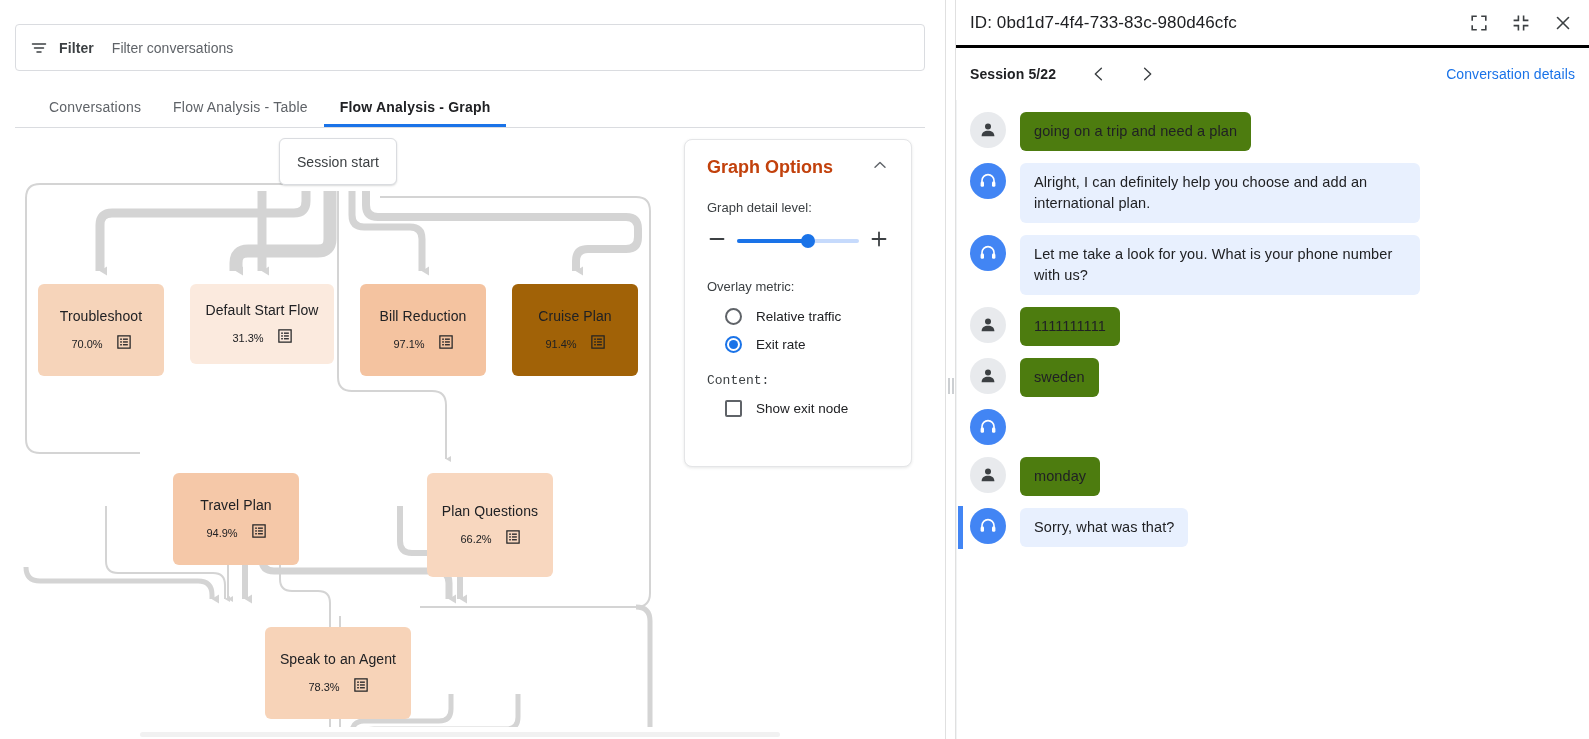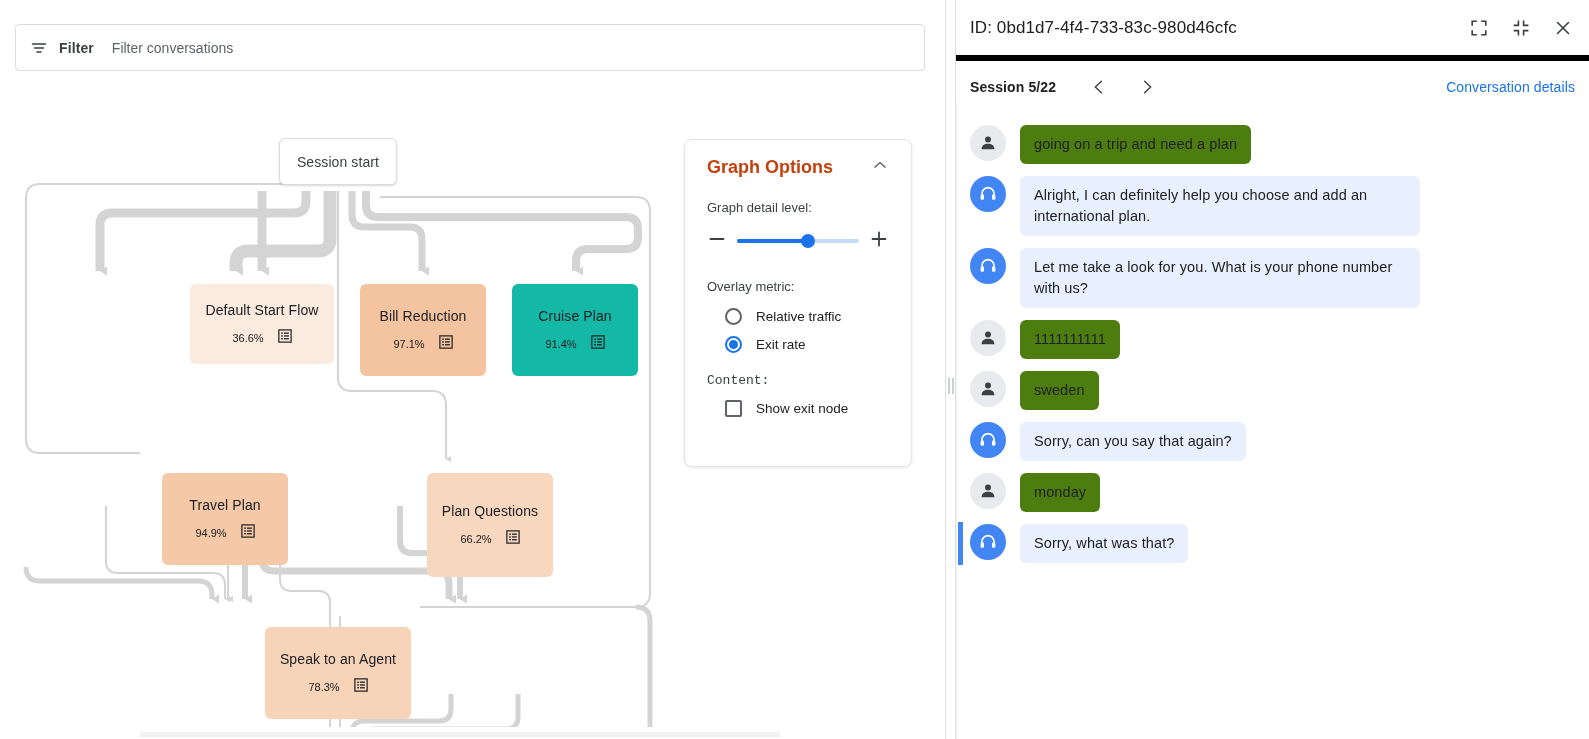--- a/index.html
+++ b/index.html
@@ -171,22 +171,22 @@
   #divider .grip i { display: block; width: 1px; height: 16px; background: #9aa0a6; }
 
   
   #right-pane {
     position: absolute; left: 956px; top: 0;
     width: 633px; height: 739px;
     background: #fff;
   }
   .rp-header {
     position: relative;
-    height: 61px;
-    border-bottom: 6px solid #000000;
+    height: 48px;
+    border-bottom: 3px solid #000000;
     display: flex; align-items: center;
     padding: 0 14px 0 14px;
   }
   .rp-id { font-size: 17px; color: #202124; letter-spacing: .1px; }
   .rp-actions { margin-left: auto; display: flex; align-items: center; gap: 18px; }
   .icon-btn {
     width: 24px; height: 24px; display:flex; align-items:center; justify-content:center;
     cursor: pointer;
   }
   .rp-subheader {
@@ -251,20 +251,25 @@
             <line x1="2.5" y1="5" x2="15.5" y2="5"></line>
             <line x1="4.5" y1="9" x2="13.5" y2="9"></line>
             <line x1="7" y1="13" x2="11" y2="13"></line>
           </g>
         </svg>
       </span>
       <span class="filter-label">Filter</span>
       <span class="filter-placeholder">Filter conversations</span>
     </div>
 
+    <div class="tabs">
+      <div class="tab">Conversations</div>
+      <div class="tab">Flow Analysis - Table</div>
+      <div class="tab active">Flow Analysis - Graph</div>
+    </div>
 
     <div id="graph-canvas">
 
       <svg id="edges" viewBox="0 0 945 598">
         <defs>
           <marker id="ah" markerWidth="10" markerHeight="8" refX="5" refY="7.2" orient="auto" markerUnits="userSpaceOnUse">
             <path d="M0.5,0 L9.5,0 L5,7.6 Z" fill="#d4d4d4"></path>
           </marker>
           <marker id="ahs" markerWidth="7" markerHeight="6" refX="3.5" refY="5.4" orient="auto" markerUnits="userSpaceOnUse">
             <path d="M0.4,0 L6.6,0 L3.5,5.6 Z" fill="#d4d4d4"></path>
@@ -308,25 +313,44 @@
           <path d="M518,565 L518,588 Q518,600 506,600 L374,600 Q362,600 362,610 L362,612" stroke-width="5" marker-end="url(#ah)"></path>
 
           <path d="M636,478 Q650,478 650,492 L650,600 Q650,612 638,612 L386,612 Q374,612 374,608 L374,612" stroke-width="5" marker-end="url(#ah)"></path>
         </g>
       </svg>
 
       <div class="node start" style="left:279px; top:9px; width:118px; height:47px;">
         <div class="node-title">Session start</div>
       </div>
 
+      <div class="node" style="left:38px; top:155px; width:126px; height:92px; background:#f6d4ba;">
+        <div class="node-title">Troubleshoot</div>
+        <div class="node-meta">
+          <span class="node-pct">70.0%</span>
+          <span class="node-listicon">
+            <svg width="14" height="14" viewBox="0 0 16 16">
+              <rect x="1" y="1" width="14" height="14" fill="none" stroke="#202124" stroke-width="1.4"></rect>
+              <g fill="#202124">
+                  <rect x="3.6" y="4" width="2" height="1.5"></rect>
+                  <rect x="3.6" y="7.2" width="2" height="1.5"></rect>
+                  <rect x="3.6" y="10.4" width="2" height="1.5"></rect>
+              <rect x="6.8" y="4" width="5.6" height="1.5"></rect>
+                  <rect x="6.8" y="7.2" width="5.6" height="1.5"></rect>
+                  <rect x="6.8" y="10.4" width="5.6" height="1.5"></rect>
+                </g>
+            </svg>
+          </span>
+        </div>
+      </div>
 
       <div class="node" style="left:190px; top:155px; width:144px; height:80px; background:#fbeade;">
         <div class="node-title">Default Start Flow</div>
         <div class="node-meta">
-          <span class="node-pct">36.6%</span>
+          <span class="node-pct">31.3%</span>
           <span class="node-listicon">
             <svg width="14" height="14" viewBox="0 0 16 16">
               <rect x="1" y="1" width="14" height="14" fill="none" stroke="#202124" stroke-width="1.4"></rect>
               <g fill="#202124">
                   <rect x="3.6" y="4" width="2" height="1.5"></rect>
                   <rect x="3.6" y="7.2" width="2" height="1.5"></rect>
                   <rect x="3.6" y="10.4" width="2" height="1.5"></rect>
               <rect x="6.8" y="4" width="5.6" height="1.5"></rect>
                   <rect x="6.8" y="7.2" width="5.6" height="1.5"></rect>
                   <rect x="6.8" y="10.4" width="5.6" height="1.5"></rect>
@@ -349,41 +373,41 @@
                   <rect x="3.6" y="10.4" width="2" height="1.5"></rect>
               <rect x="6.8" y="4" width="5.6" height="1.5"></rect>
                   <rect x="6.8" y="7.2" width="5.6" height="1.5"></rect>
                   <rect x="6.8" y="10.4" width="5.6" height="1.5"></rect>
                 </g>
             </svg>
           </span>
         </div>
       </div>
 
-      <div class="node" style="left:512px; top:155px; width:126px; height:92px; background:#14b8a6;">
+      <div class="node" style="left:512px; top:155px; width:126px; height:92px; background:#a16207;">
         <div class="node-title">Cruise Plan</div>
         <div class="node-meta">
           <span class="node-pct">91.4%</span>
           <span class="node-listicon">
             <svg width="14" height="14" viewBox="0 0 16 16">
               <rect x="1" y="1" width="14" height="14" fill="none" stroke="#202124" stroke-width="1.4"></rect>
               <g fill="#202124">
                   <rect x="3.6" y="4" width="2" height="1.5"></rect>
                   <rect x="3.6" y="7.2" width="2" height="1.5"></rect>
                   <rect x="3.6" y="10.4" width="2" height="1.5"></rect>
               <rect x="6.8" y="4" width="5.6" height="1.5"></rect>
                   <rect x="6.8" y="7.2" width="5.6" height="1.5"></rect>
                   <rect x="6.8" y="10.4" width="5.6" height="1.5"></rect>
                 </g>
             </svg>
           </span>
         </div>
       </div>
 
-      <div class="node" style="left:162px; top:344px; width:126px; height:92px; background:#f5c8a8;">
+      <div class="node" style="left:173px; top:344px; width:126px; height:92px; background:#f5c8a8;">
         <div class="node-title">Travel Plan</div>
         <div class="node-meta">
           <span class="node-pct">94.9%</span>
           <span class="node-listicon">
             <svg width="14" height="14" viewBox="0 0 16 16">
               <rect x="1" y="1" width="14" height="14" fill="none" stroke="#202124" stroke-width="1.4"></rect>
               <g fill="#202124">
                   <rect x="3.6" y="4" width="2" height="1.5"></rect>
                   <rect x="3.6" y="7.2" width="2" height="1.5"></rect>
                   <rect x="3.6" y="10.4" width="2" height="1.5"></rect>
@@ -620,21 +644,20 @@
       <div class="msg agent">
         <span class="avatar">
           <svg width="20" height="20" viewBox="0 0 20 20">
               <g fill="none" stroke="#fff" stroke-width="1.6">
             <path d="M4,11 L4,9.6 A6,6 0 0 1 16,9.6 L16,11"></path>
             <rect x="2.6" y="10.6" width="3.4" height="5.2" rx="1.3" fill="#fff" stroke="none"></rect>
             <rect x="14" y="10.6" width="3.4" height="5.2" rx="1.3" fill="#fff" stroke="none"></rect>
           </g>
             </svg>
         </span>
-        <span class="bubble">Sorry, can you say that again?</span>
       </div>
 
       <div class="msg user">
         <span class="avatar">
           <svg width="20" height="20" viewBox="0 0 20 20">
               <g fill="#3c4043">
             <circle cx="10" cy="6.4" r="3"></circle>
             <path d="M3.6,16.2 C3.6,12.6 6.5,10.8 10,10.8 C13.5,10.8 16.4,12.6 16.4,16.2 Z"></path>
           </g>
             </svg>

